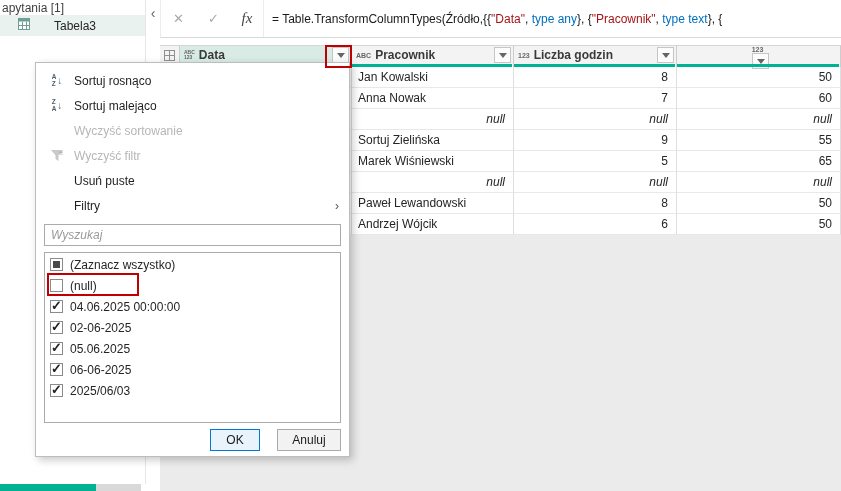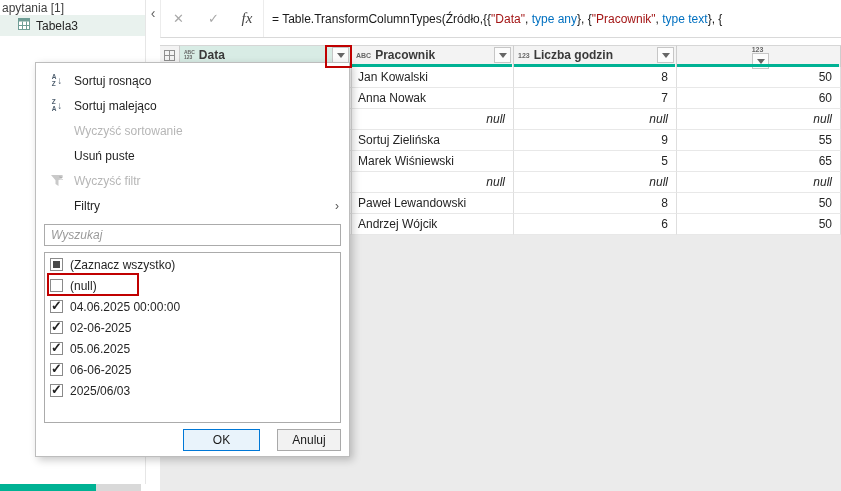--- a/index.html
+++ b/index.html
@@ -16,21 +16,21 @@
 
   
   #sidebar {
     position: absolute; left: 0; top: 0; width: 146px; height: 484px;
     background: #fff; border-right: 1px solid #e6e6e6;
   }
   #sidebar-header {
     height: 15px; padding: 1px 0 0 2px; color: #3f3f3f; white-space: nowrap; overflow: hidden;
   }
   #sidebar-item {
-    display: flex; align-items: center; gap: 6px; height: 21px;
+    display: flex; align-items: center; gap: 24px; height: 21px;
     padding-left: 18px; background: #e9f2ee; cursor: default;
   }
   #pane-collapse {
     position: absolute; left: 146px; top: 4px; width: 14px; height: 18px;
     display: flex; align-items: center; justify-content: center;
     color: #5f5f5f; font-size: 14px; cursor: default;
   }
 
   
   #formula-bar {
@@ -132,21 +132,21 @@
     content: "\2713"; position: absolute; left: 0; top: -3px;
     font-size: 13px; font-weight: bold; color: #222;
   }
   .cb.indeterminate::after { content: ""; position: absolute; left: 2px; top: 2px; right: 2px; bottom: 2px; background: #494949; }
   #null-red-box {
     position: absolute; left: 2px; top: 20px; width: 92px; height: 23px;
     border: 2px solid var(--red); pointer-events: none; z-index: 3;
   }
   #menu-buttons { margin-top: 6px; display: flex; justify-content: flex-end; gap: 9px; }
   #menu-buttons button { font-family: inherit; font-size: 12px; height: 22px; cursor: default; }
-  #ok-btn { width: 77px; background: #e9f3fb; border: 1px solid #0078d7; color: #1a1a1a; }
+  #ok-btn { width: 50px; background: #e9f3fb; border: 1px solid #0078d7; color: #1a1a1a; }
   #cancel-btn { width: 64px; background: #f2f2f2; border: 1px solid #a9a9a9; color: #1a1a1a; margin-left: 8px; }
 
   
   #filter-red-box {
     position: absolute; left: 325px; top: 45px; width: 27px; height: 23px;
     border: 2px solid var(--red); z-index: 12; pointer-events: none;
   }
   #status-teal { position: absolute; left: 0; top: 484px; width: 96px; height: 7px; background: var(--teal); z-index: 11; }
   #status-gray { position: absolute; left: 96px; top: 484px; width: 45px; height: 7px; background: #d9d9d9; z-index: 11; }
 </style>
@@ -296,35 +296,35 @@
               <span>A</span>
             </span>
             <span class="sort-arrow">↓</span>
           </span>
           <span class="mi-label">Sortuj malejąco</span>
         </div>
         <div class="menu-item disabled">
           <span class="mi-icon"></span>
           <span class="mi-label">Wyczyść sortowanie</span>
         </div>
-        <div class="menu-item">
-          <span class="mi-icon"></span>
-          <span class="mi-label">Usuń puste</span>
-        </div>
         <div class="menu-item disabled">
           <span class="mi-icon">
             <svg width="14" height="13" viewBox="0 0 14 13">
               <path d="M1 1 L13 1 L8.5 6.2 L8.5 12 L5.5 10 L5.5 6.2 Z" fill="#c9c9c9"></path>
               <path d="M9.5 2.5 L12.5 5.5 M12.5 2.5 L9.5 5.5" stroke="#b0b0b0" stroke-width="1.2"></path>
             </svg>
           </span>
           <span class="mi-label">Wyczyść filtr</span>
         </div>
         <div class="menu-item">
           <span class="mi-icon"></span>
+          <span class="mi-label">Usuń puste</span>
+        </div>
+        <div class="menu-item">
+          <span class="mi-icon"></span>
           <span class="mi-label">Filtry</span>
           <span class="mi-sub">›</span>
         </div>
       </div>
     <input id="menu-search" type="text" placeholder="Wyszukaj" style="">
     <div id="value-list">
       <div id="null-red-box"></div>
     <div class="value-row">
           <span class="cb indeterminate"></span>
           <span>(Zaznacz wszystko)</span>

